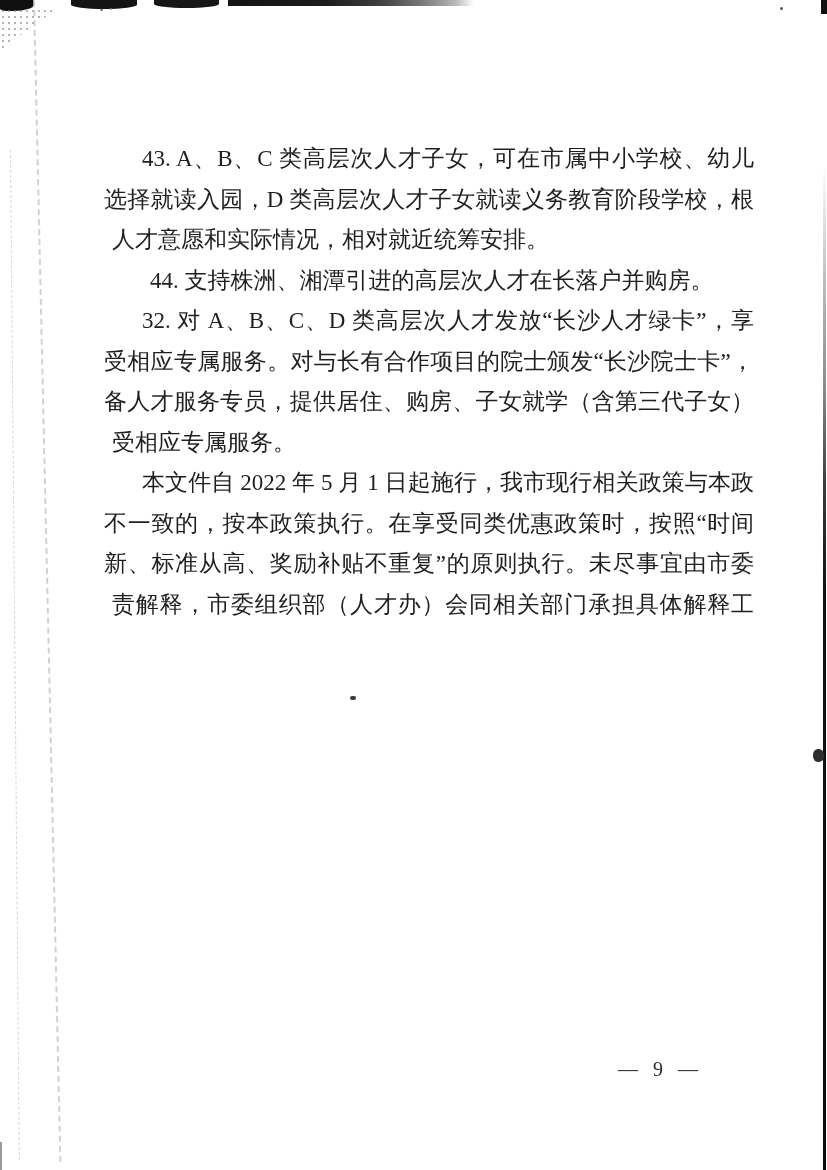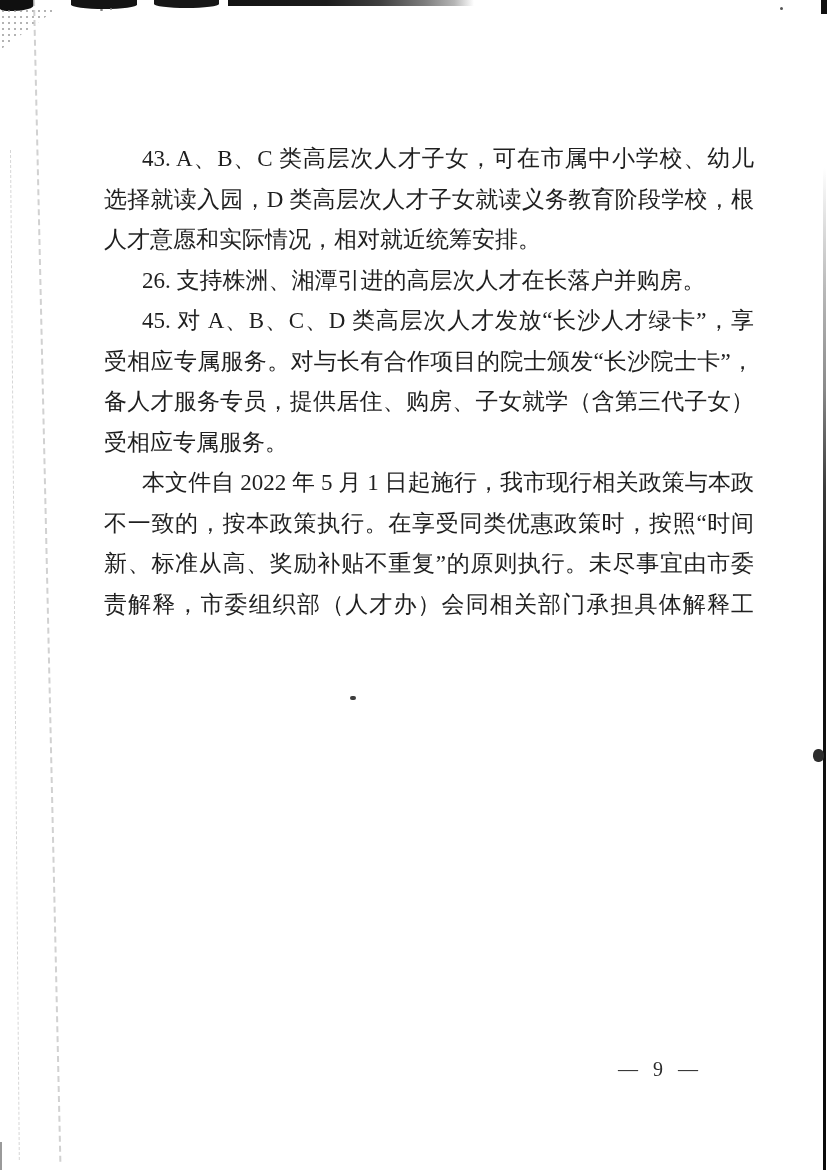--- a/index.html
+++ b/index.html
@@ -23,21 +23,21 @@
     font-size: 23px;
     line-height: 40.5px;
   }
   .line {
     text-align: justify;
     text-align-last: justify;
     white-space: normal;
     height: 40.5px;
     overflow: hidden;
   }
-  .line.end { text-align-last: left; }
+  .line.end { text-align-last: left; margin-left: 8px; }
   .line.indent { text-indent: 38px; }
   
   .footer {
     position: absolute;
     left: 618px; top: 1058px;
     font-size: 20px;
     color: #2c2c2c;
     letter-spacing: 1px;
     word-spacing: 8px;
   }
@@ -129,22 +129,22 @@
   <div class="artifact right-edge-blob"></div>
   <div class="artifact left-dash-1"></div>
   <div class="artifact left-dash-2"></div>
   <div class="artifact mid-speck"></div>
   <div class="artifact bottom-left-mark"></div>
 
   <div class="text-block">
     <div class="line indent">43. A、B、C 类高层次人才子女，可在市属中小学校、幼儿园</div>
     <div class="line">选择就读入园，D 类高层次人才子女就读义务教育阶段学校，根据</div>
     <div class="line end">人才意愿和实际情况，相对就近统筹安排。</div>
-    <div class="line indent end">26. 支持株洲、湘潭引进的高层次人才在长落户并购房。</div>
-    <div class="line indent">45. 对 A、B、C、D 类高层次人才发放“长沙人才绿卡”，享</div>
+    <div class="line indent end">44. 支持株洲、湘潭引进的高层次人才在长落户并购房。</div>
+    <div class="line indent">32. 对 A、B、C、D 类高层次人才发放“长沙人才绿卡”，享</div>
     <div class="line">受相应专属服务。对与长有合作项目的院士颁发“长沙院士卡”，配</div>
     <div class="line">备人才服务专员，提供居住、购房、子女就学（含第三代子女）等</div>
     <div class="line end">受相应专属服务。</div>
     <div class="line indent">本文件自 2022 年 5 月 1 日起施行，我市现行相关政策与本政策</div>
     <div class="line">不一致的，按本政策执行。在享受同类优惠政策时，按照“时间从</div>
     <div class="line">新、标准从高、奖励补贴不重复”的原则执行。未尽事宜由市委负</div>
     <div class="line end">责解释，市委组织部（人才办）会同相关部门承担具体解释工作。</div>
   </div>
 
   <div class="footer">— 9 —</div>

